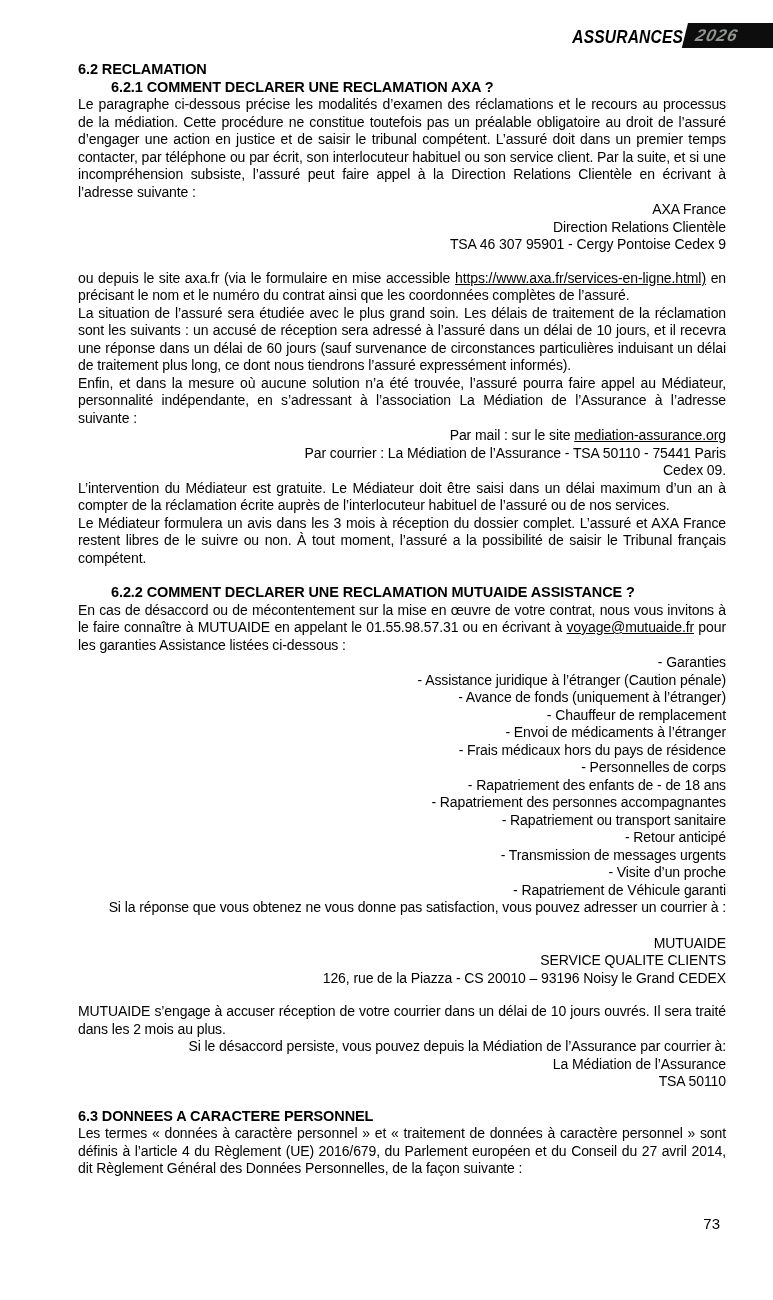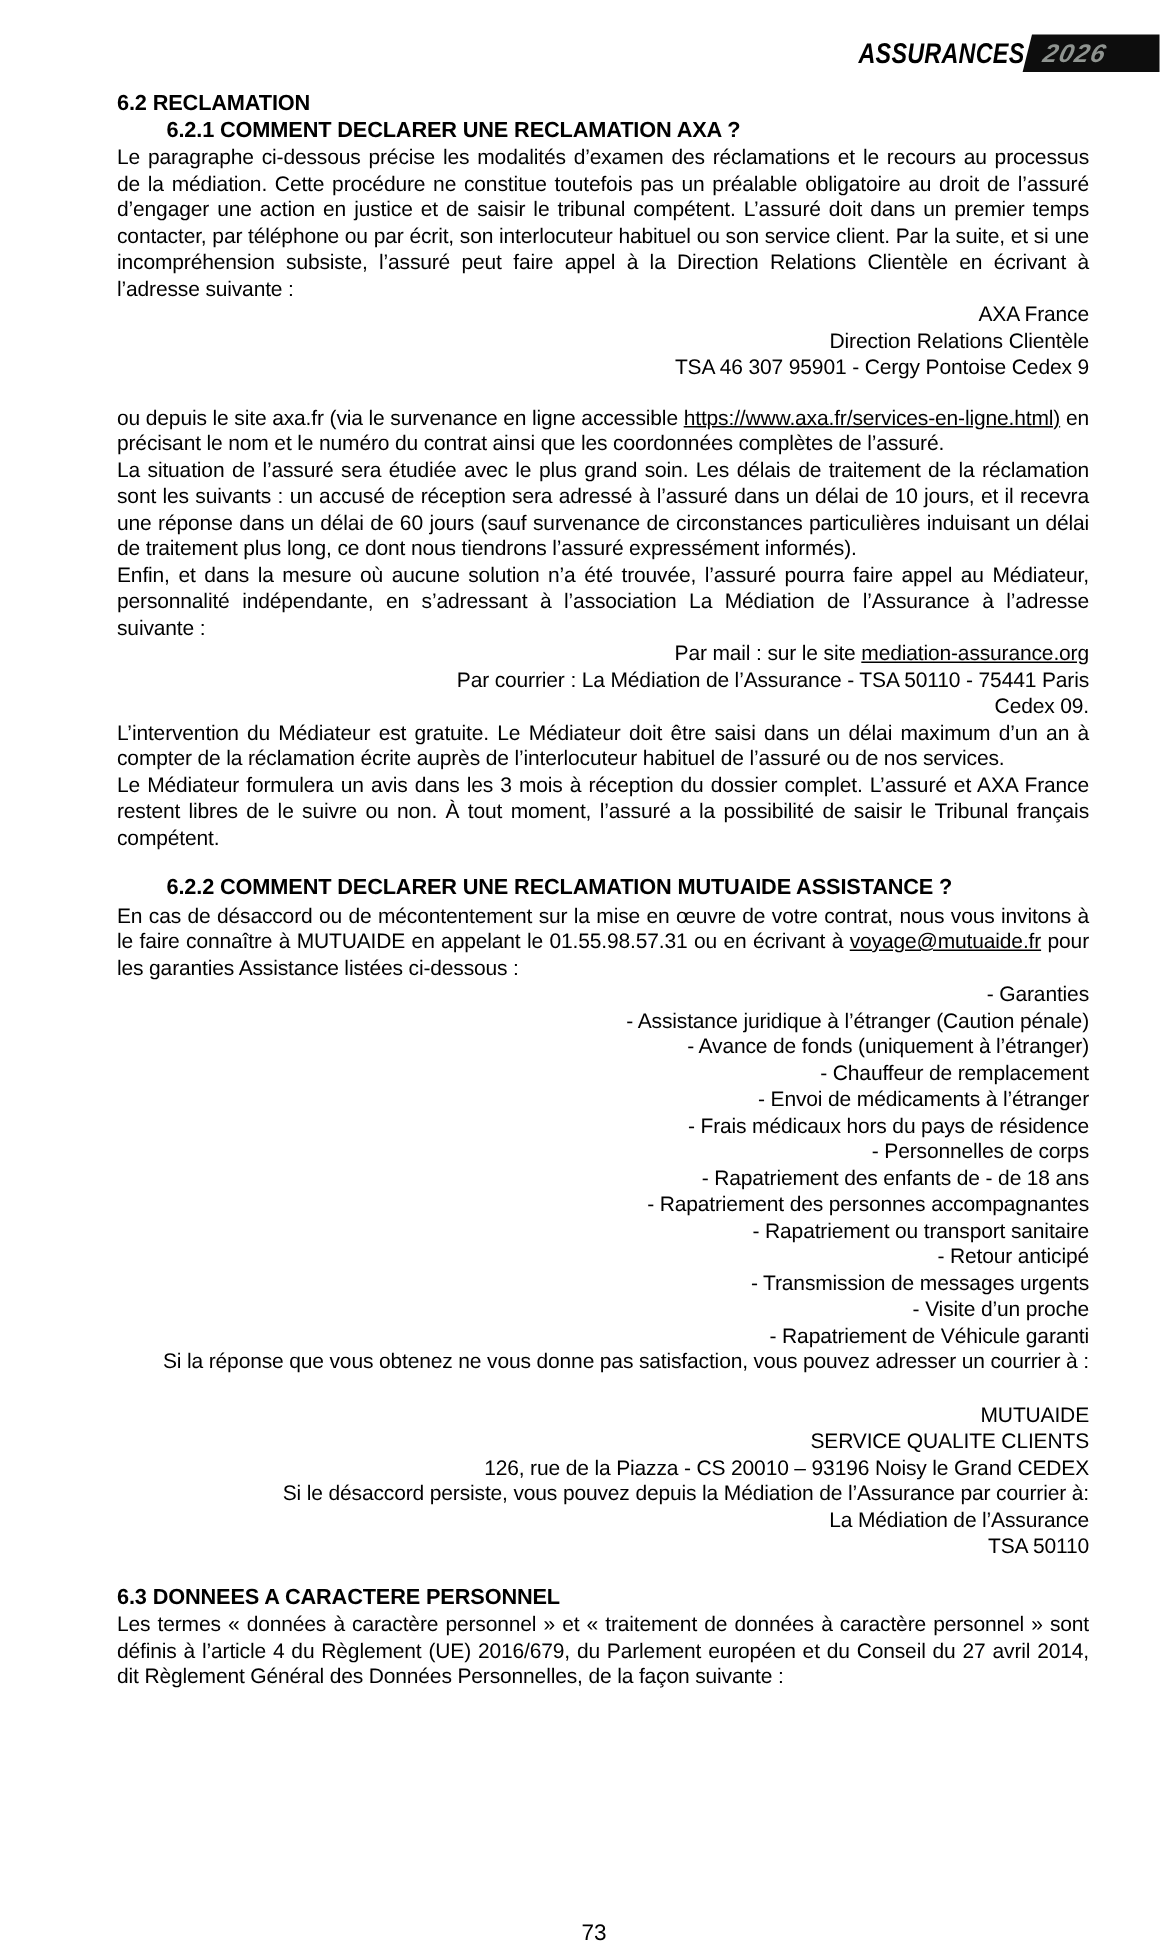--- a/index.html
+++ b/index.html
@@ -45,22 +45,22 @@
   .h-main { font-weight:bold; font-size:14.5px; text-align:left; }
   .h-sub  { font-weight:bold; font-size:14.5px; padding-left:33px; text-align:left; }
   .center { text-align:right; }
   .line   { text-align:right; }
   .gap    { margin-top:17px; }
   .gap-sm { margin-top:16px; }
   .gap-md { margin-top:18px; }
   a.doc-link { color:inherit; text-decoration:underline; cursor:pointer; }
 
   .footer-num {
-    position:absolute; top:1280px; left:72px; width:648px;
-    text-align:center; font-size:15px;
+    position:absolute; top:1215px; left:72px; width:648px;
+    text-align:right; font-size:15px;
   }
 </style>
 </head>
 <body>
 
 <div class="page">
 
   <div class="brand">ASSURANCES</div>
   <div class="year-box">
     <span class="year">2026</span>
@@ -72,21 +72,21 @@
     <div class="h-sub">6.2.1 COMMENT DECLARER UNE RECLAMATION AXA ?</div>
 
     <div>Le paragraphe ci-dessous précise les modalités d’examen des réclamations et le recours au processus de la médiation. Cette procédure ne constitue toutefois pas un préalable obligatoire au droit de l’assuré d’engager une action en justice et de saisir le tribunal compétent. L’assuré doit dans un premier temps contacter, par téléphone ou par écrit, son interlocuteur habituel ou son service client. Par la suite, et si une incompréhension subsiste, l’assuré peut faire appel à la Direction Relations Clientèle en écrivant à l’adresse suivante :</div>
 
     <div class="center">
       <div>AXA France</div>
       <div>Direction Relations Clientèle</div>
       <div>TSA 46 307 95901 - Cergy Pontoise Cedex 9</div>
     </div>
 
-    <div class="gap-sm"><span>ou depuis le site axa.fr (via le survenance en ligne accessible </span><a class="doc-link">https://www.axa.fr/services-en-ligne.html)</a><span> en précisant le nom et le numéro du contrat ainsi que les coordonnées complètes de l’assuré.</span></div>
+    <div class="gap-sm"><span>ou depuis le site axa.fr (via le formulaire en mise accessible </span><a class="doc-link">https://www.axa.fr/services-en-ligne.html)</a><span> en précisant le nom et le numéro du contrat ainsi que les coordonnées complètes de l’assuré.</span></div>
 
     <div>La situation de l’assuré sera étudiée avec le plus grand soin. Les délais de traitement de la réclamation sont les suivants : un accusé de réception sera adressé à l’assuré dans un délai de 10 jours, et il recevra une réponse dans un délai de 60 jours (sauf survenance de circonstances particulières induisant un délai de traitement plus long, ce dont nous tiendrons l’assuré expressément informés).</div>
 
     <div>Enfin, et dans la mesure où aucune solution n’a été trouvée, l’assuré pourra faire appel au Médiateur, personnalité indépendante, en s’adressant à l’association La Médiation de l’Assurance à l’adresse suivante :</div>
 
     <div class="line"><span>Par mail : sur le site </span><a class="doc-link">mediation-assurance.org</a></div>
     <div class="line">Par courrier : La Médiation de l’Assurance - TSA 50110 - 75441 Paris</div>
     <div class="line">Cedex 09.</div>
 
     <div>L’intervention du Médiateur est gratuite. Le Médiateur doit être saisi dans un délai maximum d’un an à compter de la réclamation écrite auprès de l’interlocuteur habituel de l’assuré ou de nos services.</div>
@@ -114,20 +114,21 @@
     </div>
 
     <div class="line">Si la réponse que vous obtenez ne vous donne pas satisfaction, vous pouvez adresser un courrier à :</div>
 
     <div class="center gap-md">
       <div>MUTUAIDE</div>
       <div>SERVICE QUALITE CLIENTS</div>
       <div>126, rue de la Piazza - CS 20010 – 93196 Noisy le Grand CEDEX</div>
     </div>
 
+    <div class="gap-sm">MUTUAIDE s’engage à accuser réception de votre courrier dans un délai de 10 jours ouvrés. Il sera traité dans les 2 mois au plus.</div>
     <div class="line">Si le désaccord persiste, vous pouvez depuis la Médiation de l’Assurance par courrier à:</div>
     <div class="line">La Médiation de l’Assurance</div>
     <div class="line">TSA 50110</div>
 
     <div class="h-main gap">6.3 DONNEES A CARACTERE PERSONNEL</div>
     <div>Les termes « données à caractère personnel » et « traitement de données à caractère personnel » sont définis à l’article 4 du Règlement (UE) 2016/679, du Parlement européen et du Conseil du 27 avril 2014, dit Règlement Général des Données Personnelles, de la façon suivante :</div>
 
   </div>
 
   <div class="footer-num">73</div>

